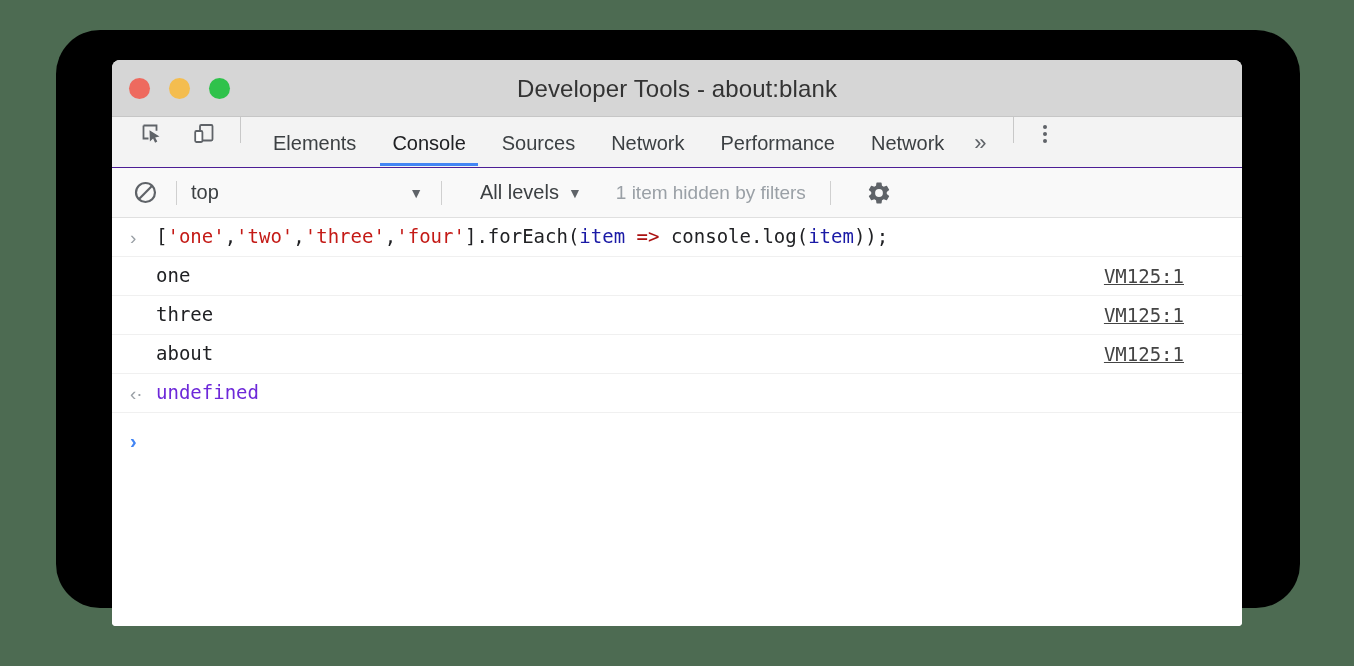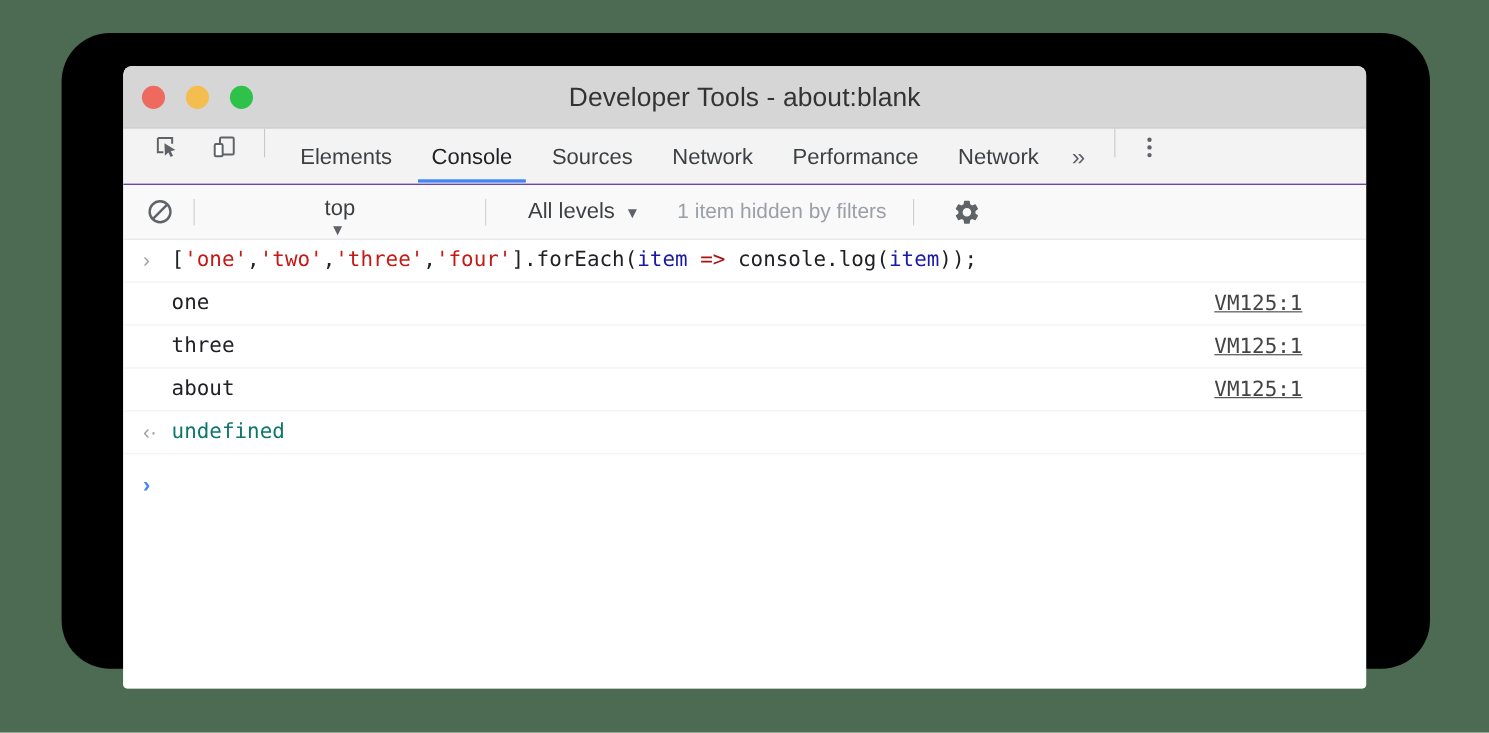--- a/index.html
+++ b/index.html
@@ -134,21 +134,20 @@
   #clear-console {
     width: 34px; height: 34px;
     margin-left: 16px;
     display: flex; align-items: center; justify-content: center;
   }
   .fb-sep { width: 1px; height: 24px; background: #d0d0d0; margin: 0 14px; }
   #context-select {
     display: flex; align-items: center;
     width: 236px;
     height: 30px;
-    flex-direction: column;
   }
   #context-label { font-size: 20px; color: #3c4043; flex: 1 1 auto; }
   .caret { font-size: 14px; color: #5f6368; margin-right: 4px; }
   #filter-input-wrap {
     position: relative;
     width: 250px;
     height: 30px;
     background: #ffffff;
     border: 1px solid #cccccc;
     border-radius: 3px;
@@ -219,21 +218,21 @@
     line-height: 1;
   }
   .gutter.blue { color: #4285f4; font-weight: bold; font-size: 20px; }
   .msg {
     font-family: "DejaVu Sans Mono", monospace;
     font-size: 19px;
     color: #202124;
     white-space: pre;
     line-height: 1.25;
   }
-  .msg.dim { color: #0f766e; }
+  .msg.dim { color: #6d28d9; }
   .tok-str   { color: #c41a16; }
   .tok-ident { color: #1a1aa6; }
   .tok-arrow { color: #a11; }
   .src-link {
     position: absolute;
     right: 58px;
     font-family: "DejaVu Sans Mono", monospace;
     font-size: 19px;
     color: #444444;
     text-decoration: underline;

